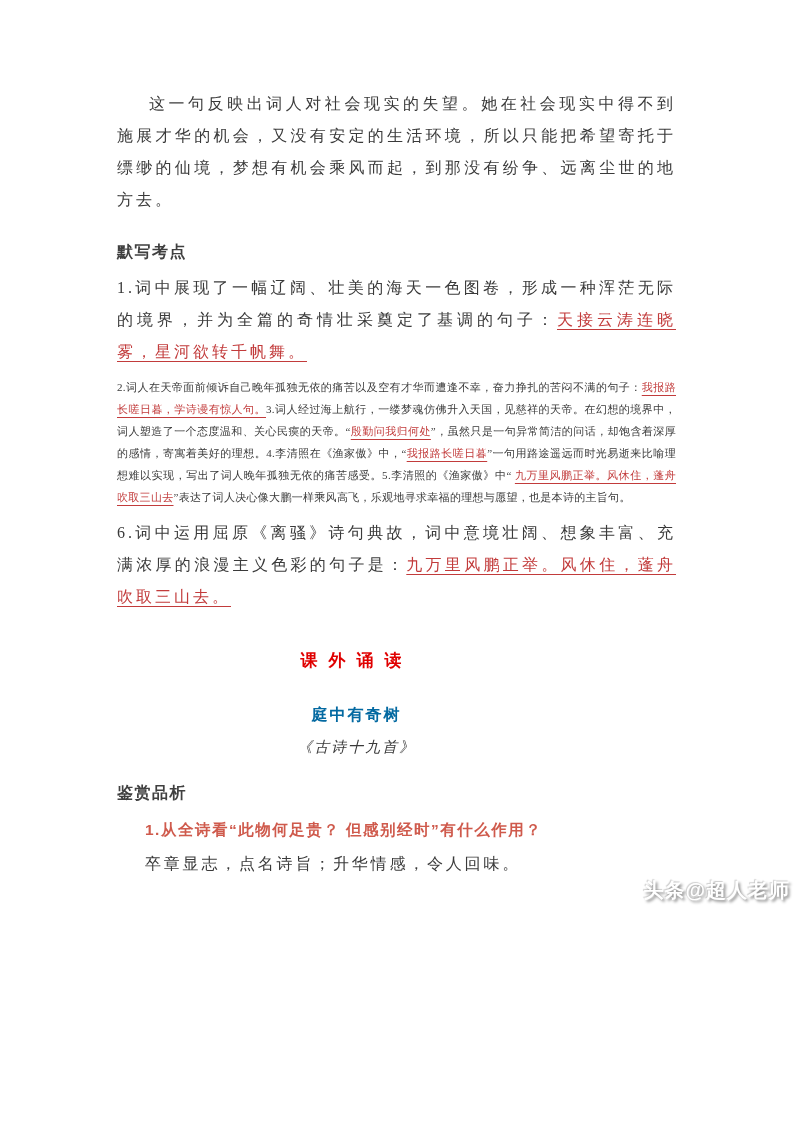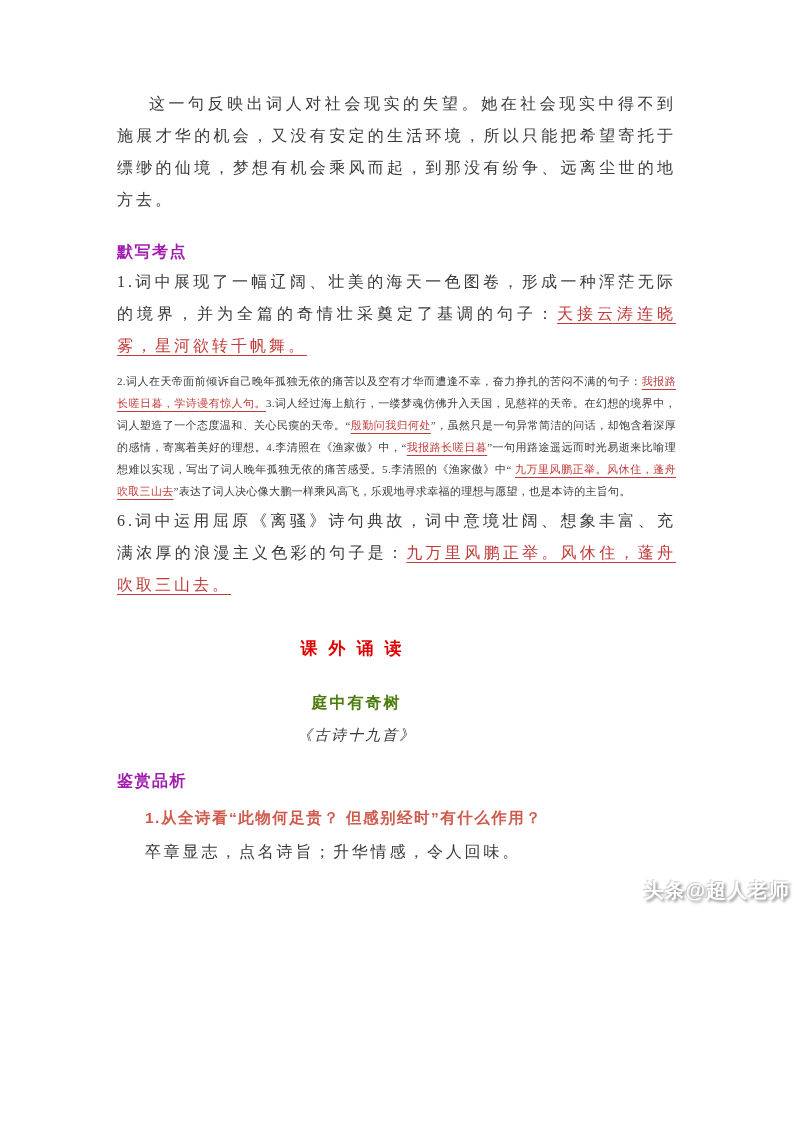--- a/index.html
+++ b/index.html
@@ -18,25 +18,25 @@
     font-size:16px;
     line-height:32px;
     letter-spacing:3px;
     text-align:justify;
   }
   .indent { text-indent:2em; }
   .h-orange {
     font-family:"Liberation Sans","DejaVu Sans",sans-serif;
     font-weight:bold;
     font-size:16px;
-    color:#a21caf;
+    color:#404040;
     letter-spacing:1.5px;
     margin-top:26px;
   }
-  .item { margin-top:3px; }
+  .item { margin-top:9px; }
   .dense {
     font-size:11px;
     line-height:22px;
     letter-spacing:0.3px;
     margin-top:8px;
   }
   .red-underline {
     color:#c23b3b;
     text-decoration:underline;
     text-underline-offset:4px;
@@ -48,21 +48,21 @@
     font-weight:bold;
     font-size:17px;
     color:#e00000;
     letter-spacing:11px;
     margin-top:36px;
   }
   .poem-title {
     font-family:"Liberation Sans","DejaVu Sans",sans-serif;
     font-weight:bold;
     font-size:16px;
-    color:#4d7c0f;
+    color:#0369a1;
     letter-spacing:2px;
     margin-top:33px;
   }
   .poem-source {
     font-size:15px;
     letter-spacing:2px;
     margin-top:12px;
     color:#3a3a3a;
     font-style:italic;
   }

